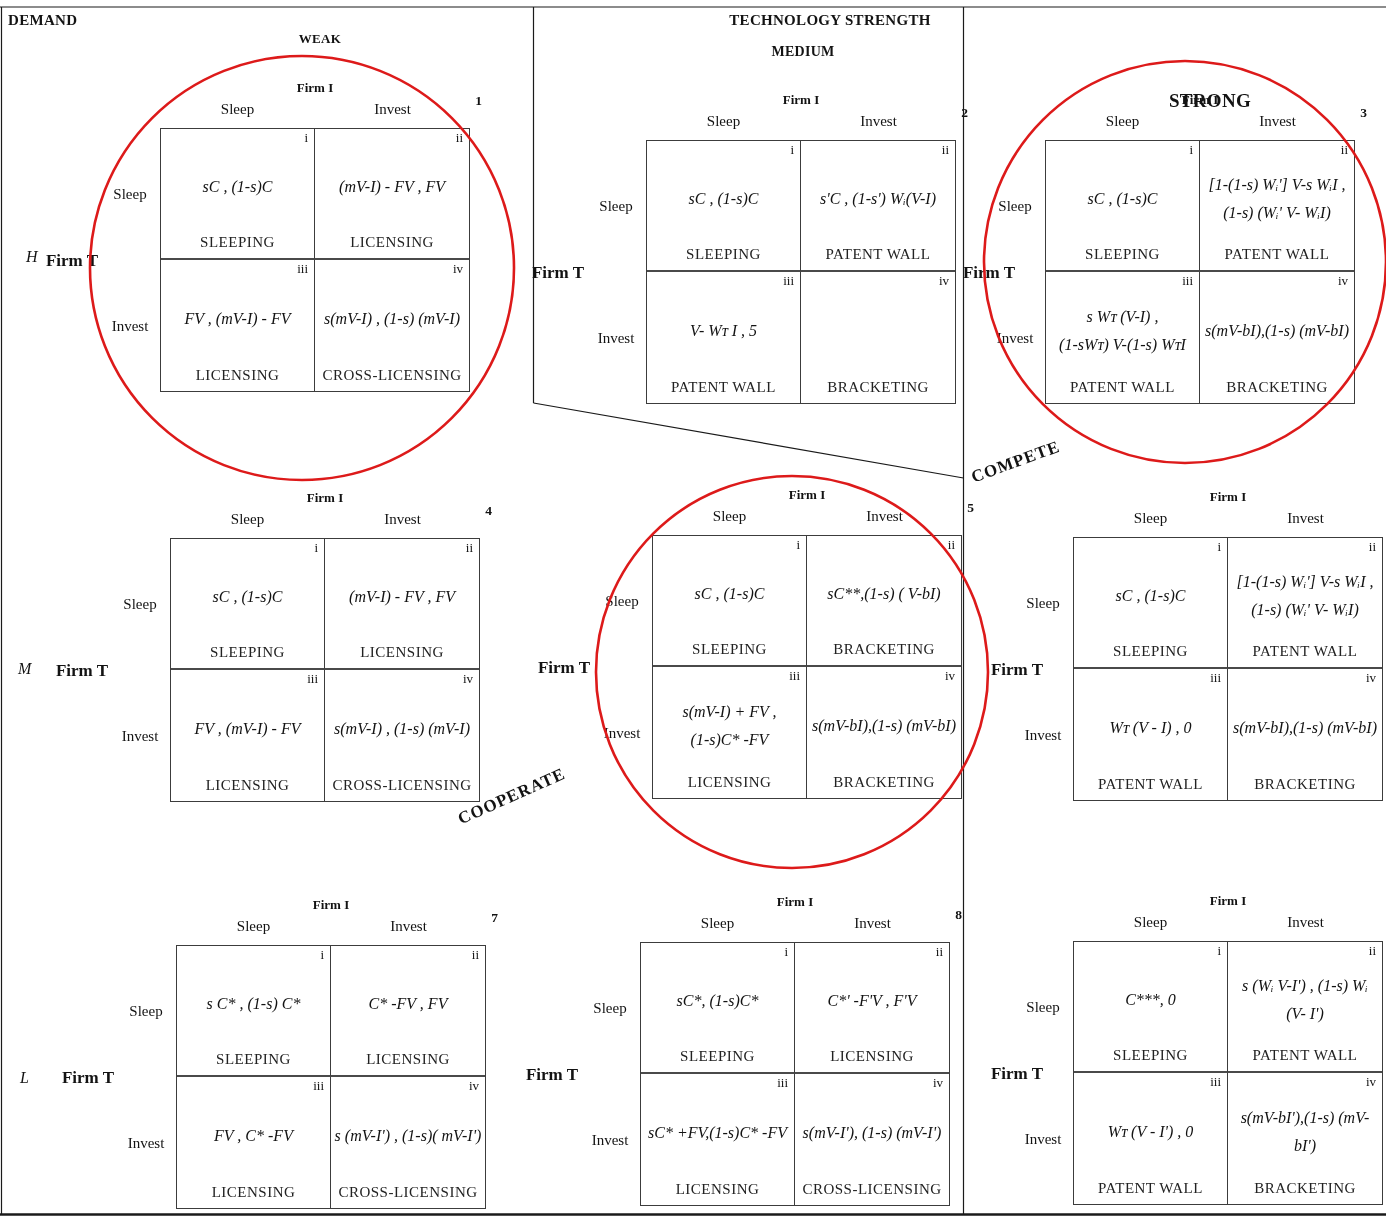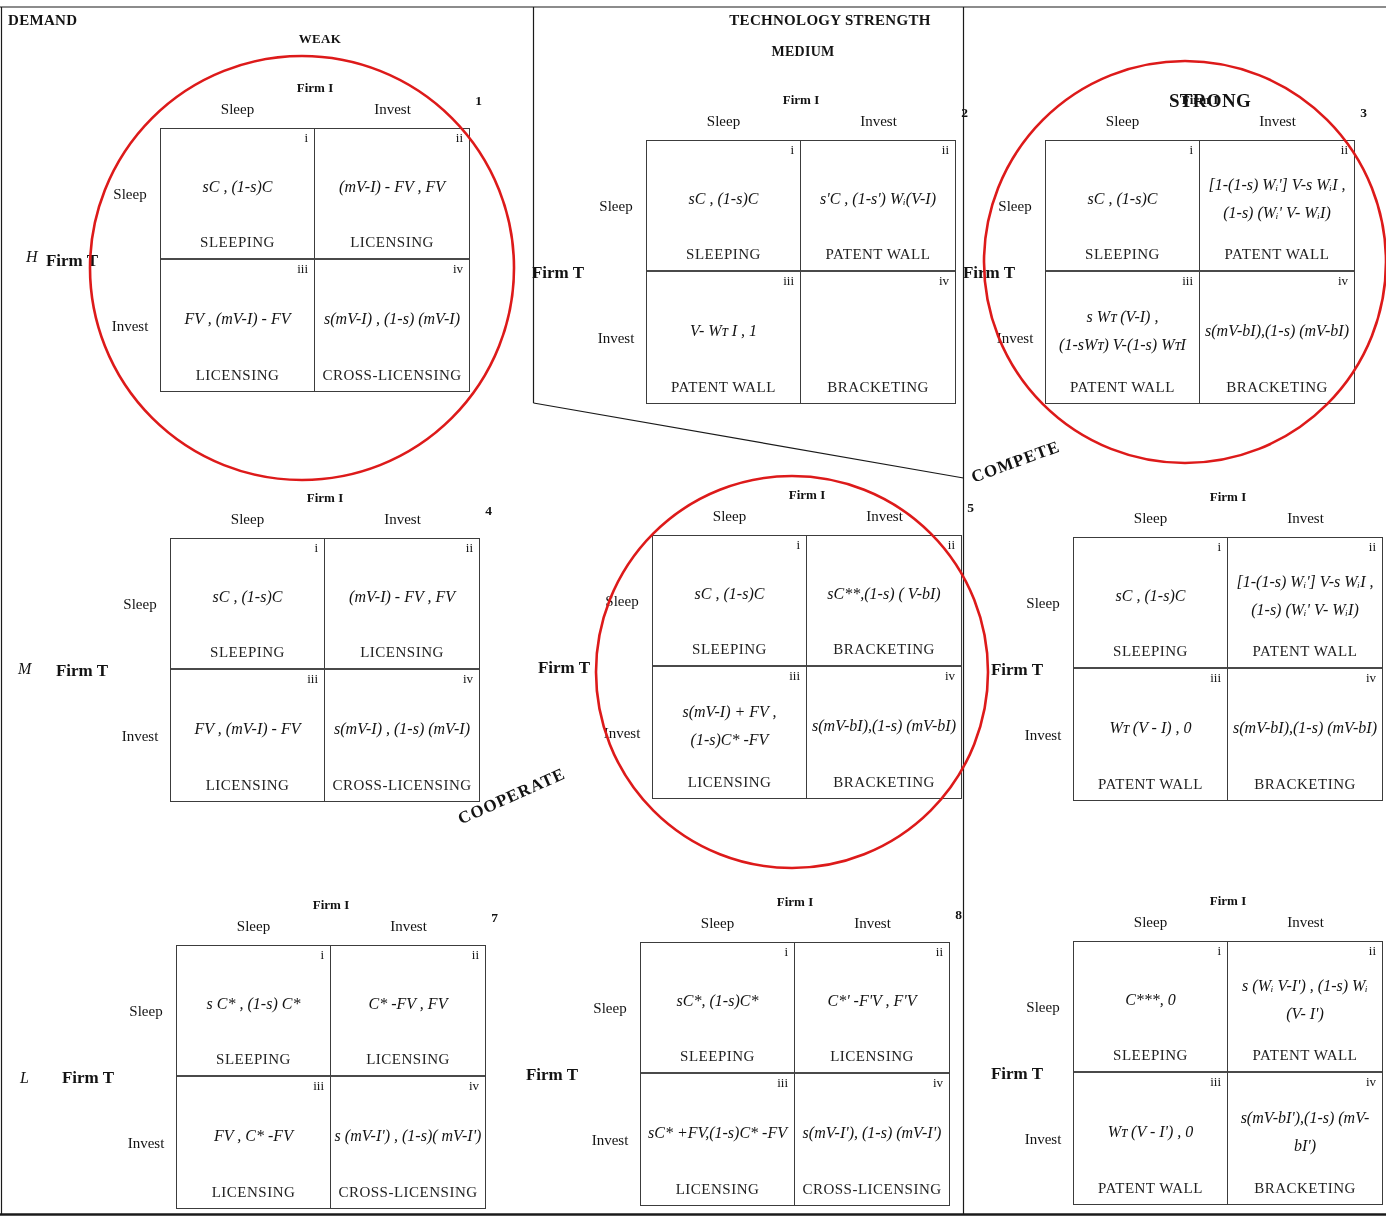--- a/index.html
+++ b/index.html
@@ -125,21 +125,21 @@
       <div class="payoff">sC ,  (1-s)C</div>
       <div class="strategy">SLEEPING</div>
     </div>
     <div class="cell">
       <span class="quad">ii</span>
       <div class="payoff">s'C ,  (1-s') Wᵢ(V-I)</div>
       <div class="strategy">PATENT WALL</div>
     </div>
     <div class="cell">
       <span class="quad">iii</span>
-      <div class="payoff">V- Wᴛ I ,    1</div>
+      <div class="payoff">V- Wᴛ I ,    5</div>
       <div class="strategy">PATENT WALL</div>
     </div>
     <div class="cell">
       <span class="quad">iv</span>
       <div class="strategy">BRACKETING</div>
     </div>
   </div>
 </div>
 <div class="matrix tight" style="left:927px; top:92px;">
   <div class="m-firm-i">Firm I</div>

